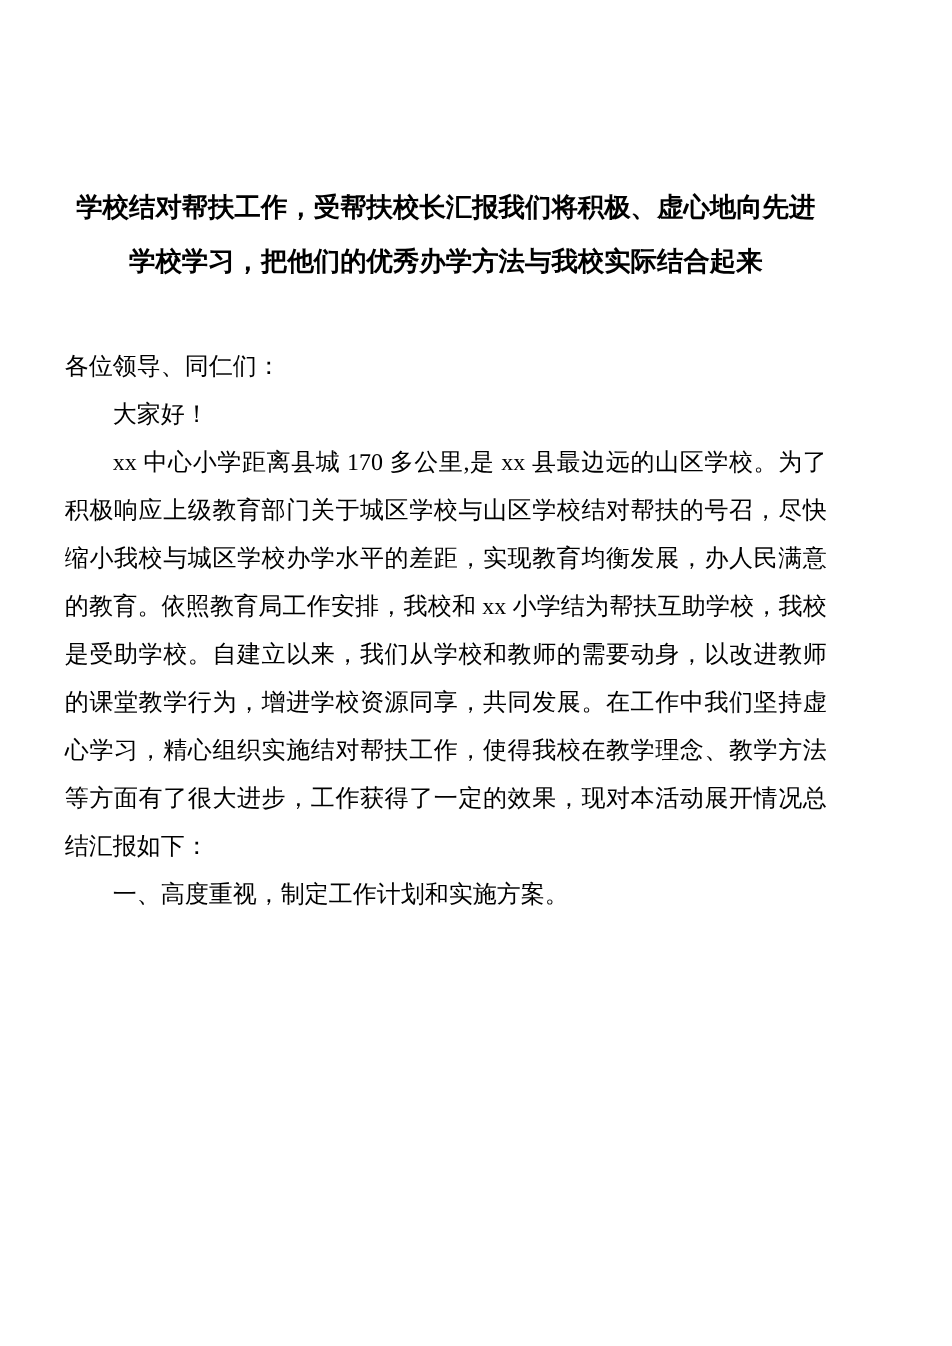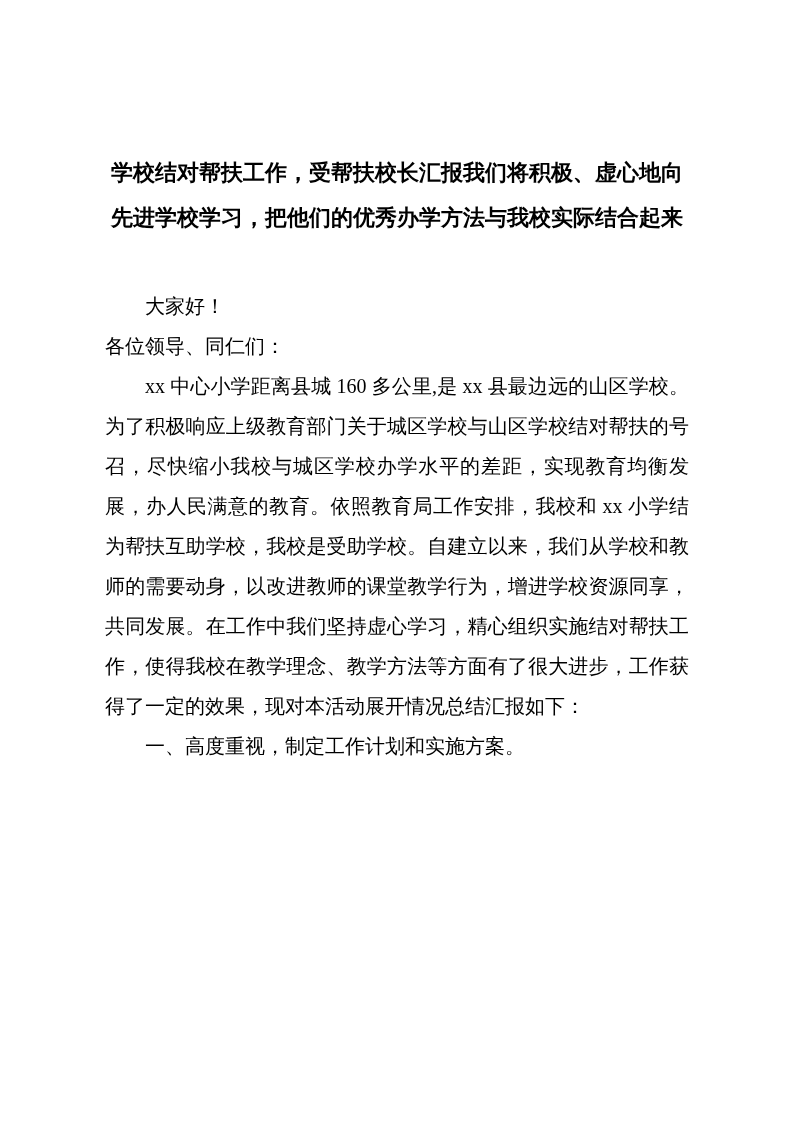--- a/index.html
+++ b/index.html
@@ -6,21 +6,21 @@
     html, body {
       background: #ffffff;
       font-family: "Liberation Serif", "DejaVu Serif", serif;
     }
     .page {
       width: 793px;
       height: 1122px;
       margin: 0 auto;
       background: #ffffff;
       color: #000000;
-      padding: 150px 104px 40px 105px;
+      padding: 150px 104px 40px 54px;
       overflow: hidden;
     }
     .title {
       font-size: 22px;
       font-weight: bold;
       text-align: center;
       line-height: 2.05;
       margin-bottom: 46px;
     }
     .para {
@@ -37,21 +37,21 @@
     .para.heading {
       font-weight: normal;
     }
   </style>
 </head>
 <body>
 
 <div class="page">
   <div class="title">学校结对帮扶工作，受帮扶校长汇报我们将积极、虚心地向先进学校学习，把他们的优秀办学方法与我校实际结合起来</div>
 
+  <p class="para no-indent">各位领导、同仁们：</p>
+
   <p class="para">大家好！</p>
 
-  <p class="para no-indent">各位领导、同仁们：</p>
-
-  <p class="para">xx 中心小学距离县城 160 多公里,是 xx 县最边远的山区学校。为了积极响应上级教育部门关于城区学校与山区学校结对帮扶的号召，尽快缩小我校与城区学校办学水平的差距，实现教育均衡发展，办人民满意的教育。依照教育局工作安排，我校和 xx 小学结为帮扶互助学校，我校是受助学校。自建立以来，我们从学校和教师的需要动身，以改进教师的课堂教学行为，增进学校资源同享，共同发展。在工作中我们坚持虚心学习，精心组织实施结对帮扶工作，使得我校在教学理念、教学方法等方面有了很大进步，工作获得了一定的效果，现对本活动展开情况总结汇报如下：</p>
+  <p class="para">xx 中心小学距离县城 170 多公里,是 xx 县最边远的山区学校。为了积极响应上级教育部门关于城区学校与山区学校结对帮扶的号召，尽快缩小我校与城区学校办学水平的差距，实现教育均衡发展，办人民满意的教育。依照教育局工作安排，我校和 xx 小学结为帮扶互助学校，我校是受助学校。自建立以来，我们从学校和教师的需要动身，以改进教师的课堂教学行为，增进学校资源同享，共同发展。在工作中我们坚持虚心学习，精心组织实施结对帮扶工作，使得我校在教学理念、教学方法等方面有了很大进步，工作获得了一定的效果，现对本活动展开情况总结汇报如下：</p>
 
   <p class="para heading">一、高度重视，制定工作计划和实施方案。</p>
 
 </div>
 
 </body></html>

